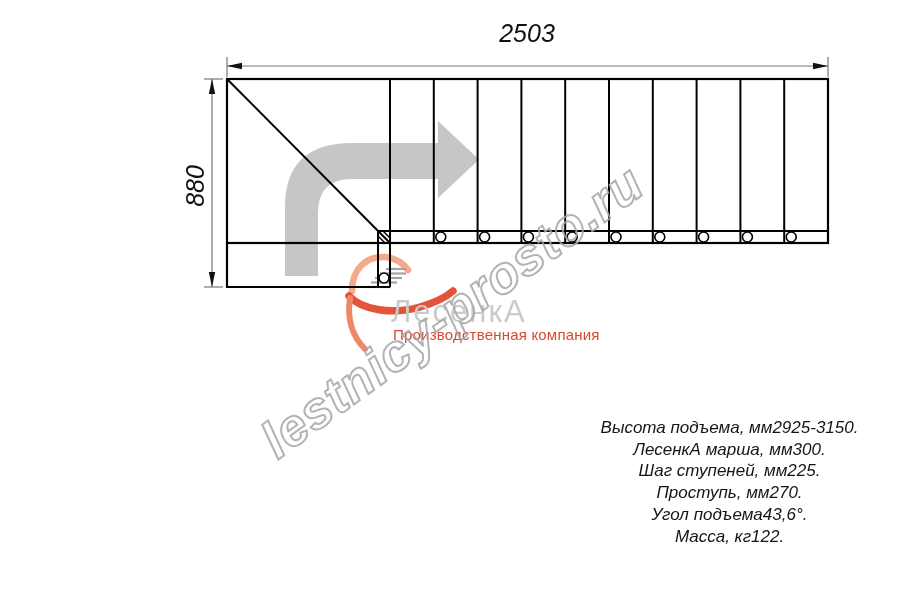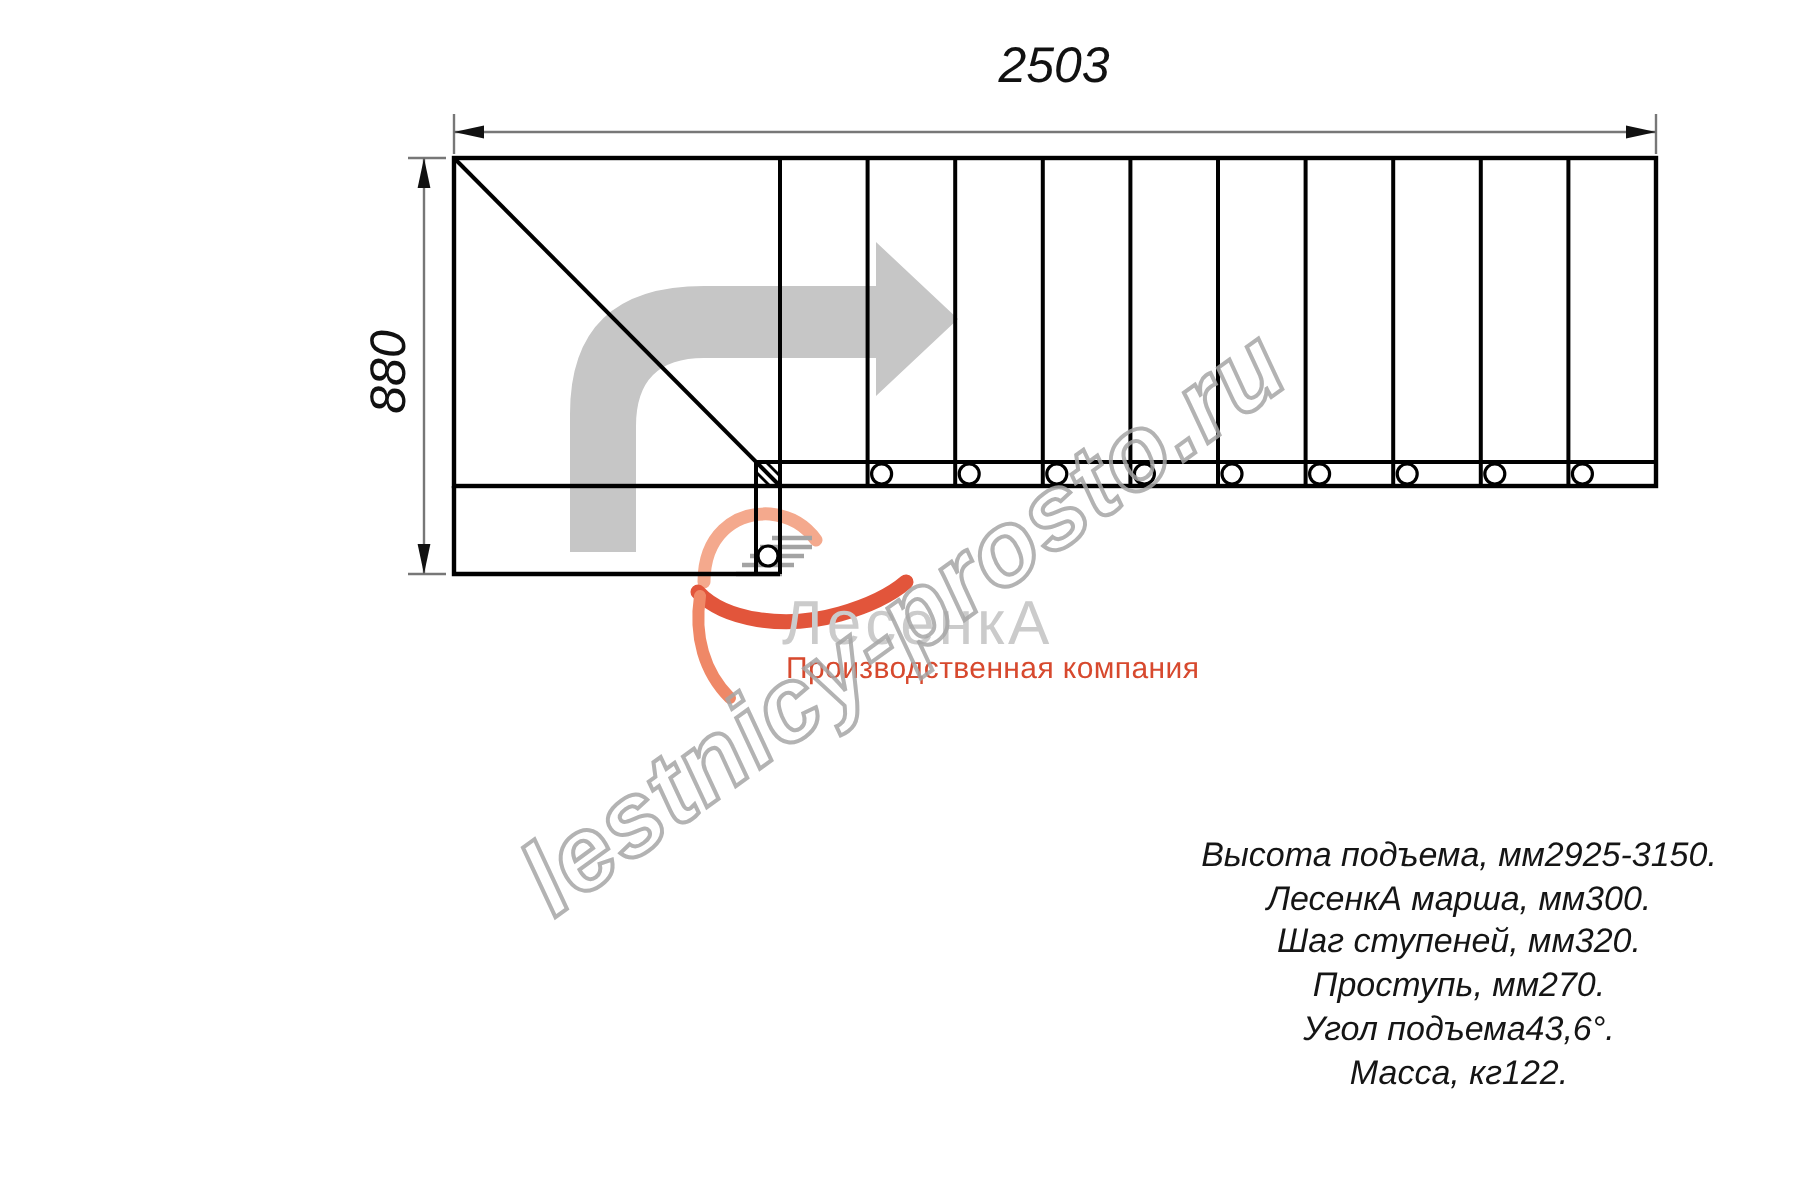--- a/index.html
+++ b/index.html
@@ -134,21 +134,21 @@
       <div class="spec-row">
         <span>Высота подъема, мм</span>
         <span class="val">2925-3150.</span>
       </div>
       <div class="spec-row">
         <span>ЛесенкА марша, мм</span>
         <span class="val">300.</span>
       </div>
       <div class="spec-row">
         <span>Шаг ступеней, мм</span>
-        <span class="val">320.</span>
+        <span class="val">225.</span>
       </div>
       <div class="spec-row">
         <span>Проступь, мм</span>
         <span class="val">270.</span>
       </div>
       <div class="spec-row">
         <span>Угол подъема</span>
         <span class="val">43,6°.</span>
       </div>
       <div class="spec-row">

